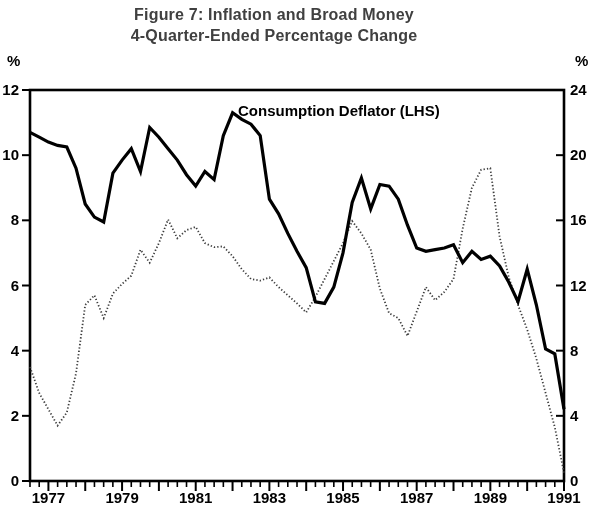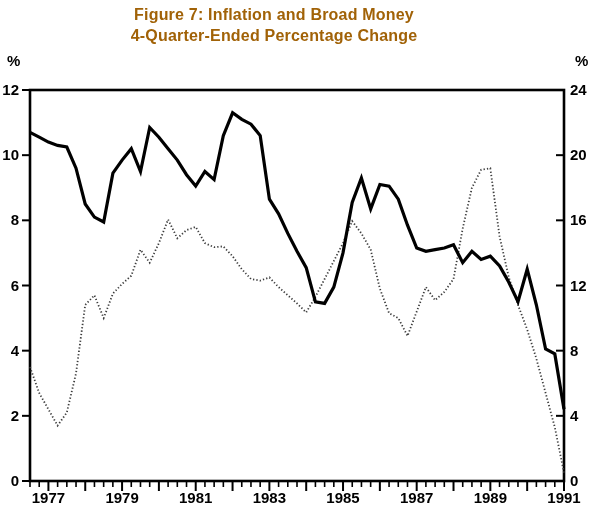--- a/index.html
+++ b/index.html
@@ -2,21 +2,21 @@
 <html><head>
 <meta charset="utf-8">
 <style>
   html,body{margin:0;padding:0;background:#fff;}
   .figure{
     position:relative;width:600px;height:511px;background:#ffffff;
     font-family:"Liberation Sans",sans-serif;overflow:hidden;
   }
   .title-line{
     position:absolute;left:0;width:548px;text-align:center;
-    font-size:16px;font-weight:bold;color:#a16207;letter-spacing:0.2px;
+    font-size:16px;font-weight:bold;color:#404040;letter-spacing:0.2px;
   }
   #title{top:6px;}
   #subtitle{top:27px;}
   .pct{
     position:absolute;top:52px;font-size:15px;font-weight:bold;color:#000;
   }
   #pct-left{left:7px;}
   #pct-right{left:575px;}
   #chart-svg{position:absolute;left:0;top:0;}
   .series-label{
@@ -129,13 +129,14 @@
       <text x="269.3793103448276" y="503" text-anchor="middle" font-family="&quot;Liberation Sans&quot;, sans-serif" font-size="15px" font-weight="bold" fill="#000">1983</text>
       <text x="343.0344827586207" y="503" text-anchor="middle" font-family="&quot;Liberation Sans&quot;, sans-serif" font-size="15px" font-weight="bold" fill="#000">1985</text>
       <text x="416.68965517241384" y="503" text-anchor="middle" font-family="&quot;Liberation Sans&quot;, sans-serif" font-size="15px" font-weight="bold" fill="#000">1987</text>
       <text x="490.3448275862069" y="503" text-anchor="middle" font-family="&quot;Liberation Sans&quot;, sans-serif" font-size="15px" font-weight="bold" fill="#000">1989</text>
       <text x="564" y="503" text-anchor="middle" font-family="&quot;Liberation Sans&quot;, sans-serif" font-size="15px" font-weight="bold" fill="#000">1991</text>
       <rect x="30" y="90" width="534" height="391" fill="none" stroke="#000" stroke-width="2.6"></rect>
       <polyline points="30.0,367.0 39.2,393.0 48.4,409.3 57.6,425.6 66.8,412.6 76.0,373.5 85.2,305.0 94.4,295.3 103.7,318.1 112.9,293.6 122.1,283.9 131.3,275.7 140.5,249.7 149.7,262.7 158.9,243.1 168.1,219.5 177.3,238.3 186.5,230.1 195.7,226.9 204.9,243.1 214.1,247.2 223.3,246.4 232.6,256.2 241.8,269.2 251.0,279.0 260.2,280.6 269.4,277.4 278.6,287.1 287.8,295.3 297.0,303.4 306.2,312.4 315.4,296.9 324.6,279.0 333.8,261.1 343.0,243.1 352.2,221.1 361.4,233.4 370.7,249.7 379.9,288.8 389.1,313.2 398.3,318.1 407.5,336.0 416.7,311.6 425.9,287.1 435.1,300.2 444.3,292.0 453.5,279.0 462.7,228.5 471.9,187.8 481.1,169.8 490.3,168.2 499.6,236.6 508.8,277.4 518.0,305.0 527.2,329.5 536.4,358.8 545.6,393.0 554.8,427.2 564.0,472.9" fill="none" stroke="#3d3d3d" stroke-width="1.8" stroke-dasharray="1.3 2.1"></polyline>
       <polyline points="30.0,132.4 39.2,137.2 48.4,142.1 57.6,145.4 66.8,147.0 76.0,168.2 85.2,204.0 94.4,217.1 103.7,222.0 112.9,173.1 122.1,160.1 131.3,148.7 140.5,171.5 149.7,127.5 158.9,137.2 168.1,148.7 177.3,160.1 186.5,174.7 195.7,186.1 204.9,171.5 214.1,179.6 223.3,135.6 232.6,112.8 241.8,119.3 251.0,124.2 260.2,135.6 269.4,199.2 278.6,213.8 287.8,233.4 297.0,251.3 306.2,267.6 315.4,301.8 324.6,303.4 333.8,287.1 343.0,252.9 352.2,202.4 361.4,178.0 370.7,208.9 379.9,184.5 389.1,186.1 398.3,199.2 407.5,225.2 416.7,248.0 425.9,251.3 435.1,249.7 444.3,248.0 453.5,244.8 462.7,262.7 471.9,251.3 481.1,259.4 490.3,256.2 499.6,266.0 508.8,282.2 518.0,301.8 527.2,269.2 536.4,305.0 545.6,349.0 554.8,353.9 564.0,409.3" fill="none" stroke="#000000" stroke-width="3.2" stroke-linejoin="miter"></polyline>
     </svg>
 
+  <div class="series-label" id="label-cd">Consumption Deflator (LHS)</div>
 </div>
 
 </body></html>

